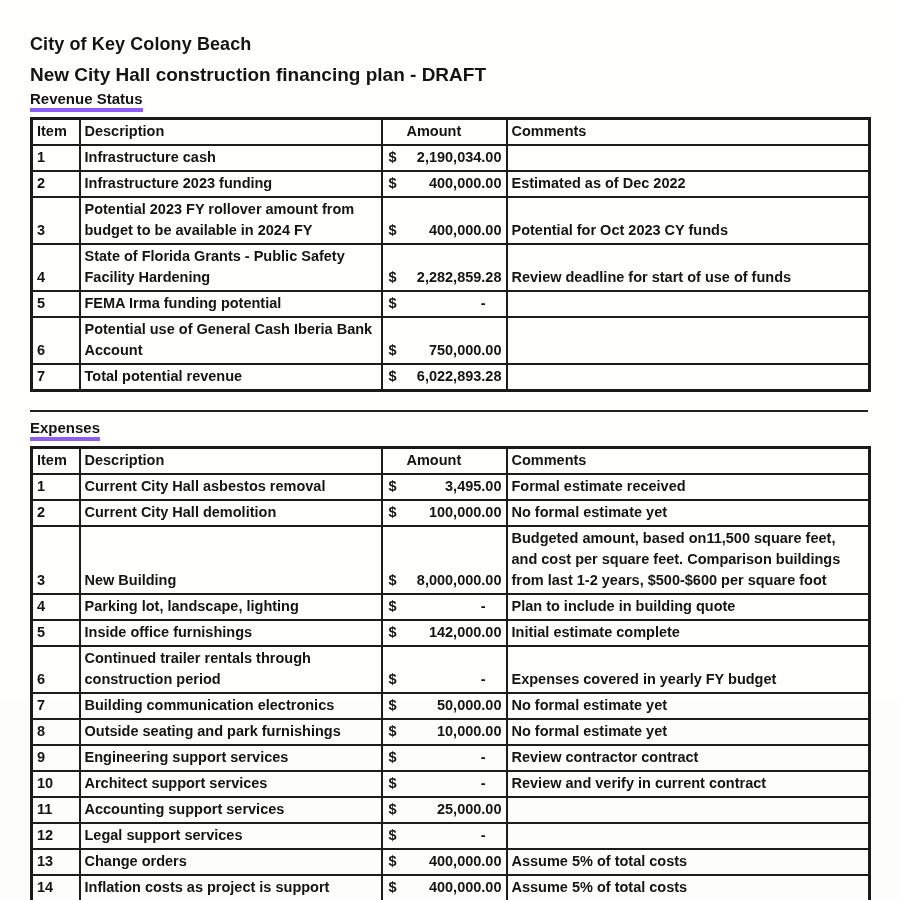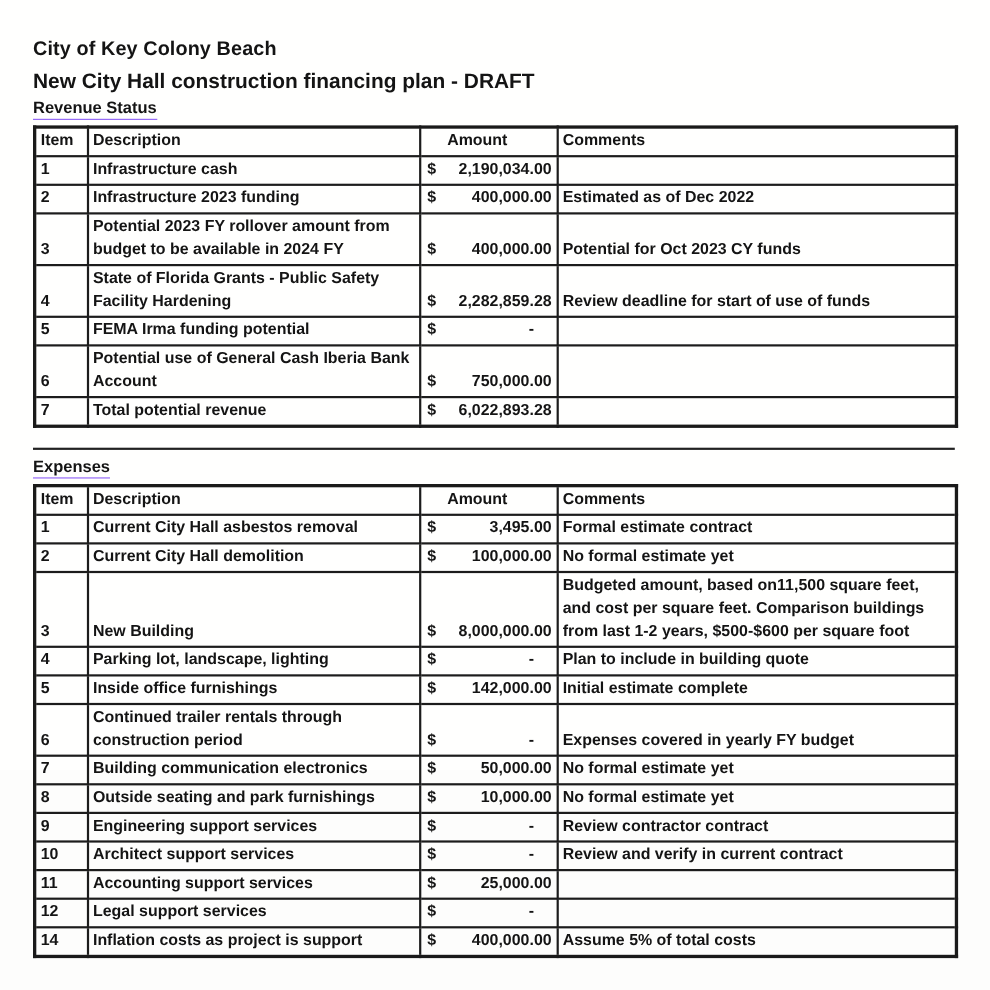--- a/index.html
+++ b/index.html
@@ -23,21 +23,21 @@
   }
   .doc-subtitle {
     font-size: 19px;
     font-weight: 700;
     margin-bottom: 4px;
   }
   .section-label {
     display: inline-block;
     font-size: 15px;
     font-weight: 700;
-    border-bottom: 1px solid #8b5cf6;
+    border-bottom: 4px solid #8b5cf6;
     padding-bottom: 1px;
     margin-bottom: 5px;
   }
   table.fin-table {
     border-collapse: collapse;
     table-layout: fixed;
     width: 838px;
     border: 3px solid #1a1a1a;
   }
   .fin-table col.c1 { width: 48px; }
@@ -208,21 +208,21 @@
       <tbody>
           <tr>
     <td class="c-item">1</td>
     <td class="c-desc">Current City Hall asbestos removal</td>
     <td class="c-amt">
       <div class="amt-wrap">
         <span class="cur">$</span>
         <span class="val">3,495.00</span>
       </div>
     </td>
-    <td class="c-com">Formal estimate contract</td>
+    <td class="c-com">Formal estimate received</td>
   </tr>
           <tr>
     <td class="c-item">2</td>
     <td class="c-desc">Current City Hall demolition</td>
     <td class="c-amt">
       <div class="amt-wrap">
         <span class="cur">$</span>
         <span class="val">100,000.00</span>
       </div>
     </td>
@@ -330,20 +330,31 @@
           <tr>
     <td class="c-item">12</td>
     <td class="c-desc">Legal support services</td>
     <td class="c-amt">
       <div class="amt-wrap dash">
         <span class="cur">$</span>
         <span class="val">-</span>
       </div>
     </td>
     <td class="c-com"></td>
+  </tr>
+          <tr>
+    <td class="c-item">13</td>
+    <td class="c-desc">Change orders</td>
+    <td class="c-amt">
+      <div class="amt-wrap">
+        <span class="cur">$</span>
+        <span class="val">400,000.00</span>
+      </div>
+    </td>
+    <td class="c-com">Assume 5% of total costs</td>
   </tr>
           <tr>
     <td class="c-item">14</td>
     <td class="c-desc">Inflation costs as project is support</td>
     <td class="c-amt">
       <div class="amt-wrap">
         <span class="cur">$</span>
         <span class="val">400,000.00</span>
       </div>
     </td>

